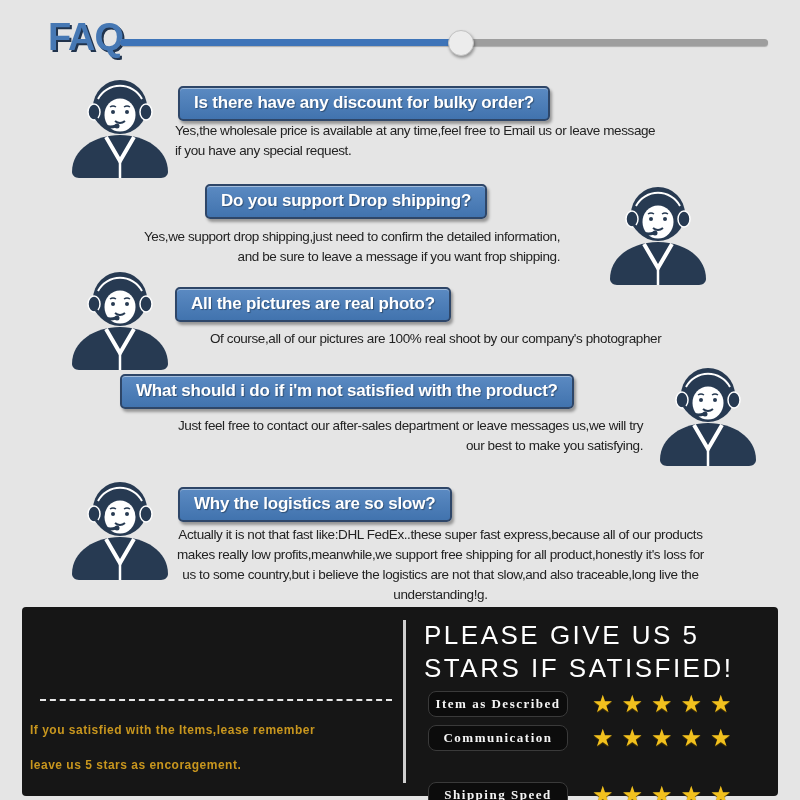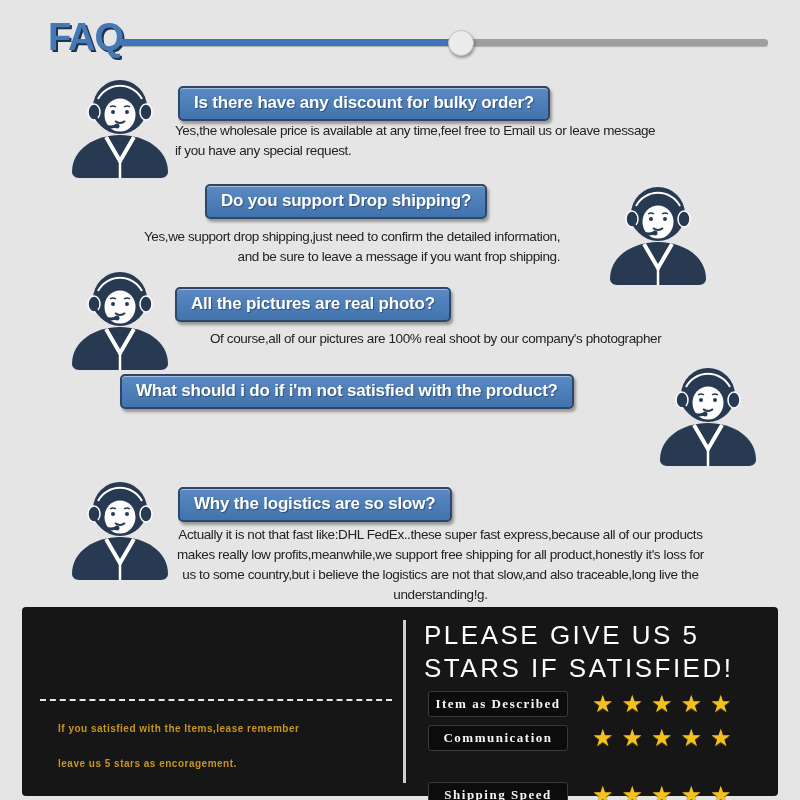--- a/index.html
+++ b/index.html
@@ -37,31 +37,31 @@
   #avatar5{left:58px;top:476px;} #qbox5{left:178px;top:487px;}
   #answer5{left:177px;top:525px;text-align:center;}
 
   
   .banner{position:absolute;left:22px;top:607px;width:756px;height:189px;background:#161616;
           border-radius:4px;color:#fff;}
   .banner .wline{position:absolute;left:20px;font-size:11px;font-weight:bold;letter-spacing:0.5px;
                  color:#f2f2f2;white-space:nowrap;}
   #bline1{top:26px;} #bline2{top:56px;}
   .dashes{position:absolute;left:18px;top:92px;width:352px;border-top:2px dashed #e8e8e8;}
-  .gline{position:absolute;left:36px;font-size:10px;font-weight:bold;letter-spacing:0.5px;
+  .gline{position:absolute;left:8px;font-size:12px;font-weight:bold;letter-spacing:0.5px;
          color:#c8961e;white-space:nowrap;}
   #gline1{top:116px;} #gline2{top:151px;}
   .vdivider{position:absolute;left:381px;top:13px;width:3px;height:163px;background:#cfcfcf;}
 
   .stars-title{position:absolute;left:402px;top:12px;width:348px;font-size:26px;font-weight:normal;
                letter-spacing:2.5px;line-height:33px;color:#fff;white-space:pre-line;}
   .rating-row{position:absolute;left:406px;display:flex;align-items:center;}
   #rrow1{top:84px;} #rrow2{top:118px;justify-content:flex-end;} #rrow3{top:151px;margin-top:24px;}
   .rating-pill{width:138px;height:24px;line-height:24px;text-align:center;background:#0c0c0c;
-               border:1px solid #3a3a3a;border-radius:3px;color:#f5f5f5;
+               border:1px solid #3a3a3a;border-radius:8px;color:#f5f5f5;
                font-family:"Liberation Serif", serif;font-weight:bold;font-size:13px;letter-spacing:1.5px;
                white-space:nowrap;}
   .star-rating{margin-left:24px;font-size:24px;letter-spacing:8px;color:#f2c11e;line-height:26px;
                text-shadow:0 1px 1px #5c4300;white-space:nowrap;}
 </style>
 </head>
 <body>
 
 <svg width="0" height="0" style="position:absolute">
   <symbol id="cs-avatar" viewBox="0 0 120 104">
@@ -111,20 +111,22 @@
   <svg class="avatar" id="avatar3">
       <use href="#cs-avatar" xlink:href="#cs-avatar"></use>
     </svg>
   <div class="qbox" id="qbox3"><span>All the pictures are real photo?</span></div>
   <div class="answer" id="answer3">Of course,all of our pictures are 100% real shoot by our company's photographer</div>
 
   <div class="qbox" id="qbox4"><span>What should i do if i'm not satisfied with the product?</span></div>
   <svg class="avatar" id="avatar4">
       <use href="#cs-avatar" xlink:href="#cs-avatar"></use>
     </svg>
+  <div class="answer" id="answer4">Just feel free to contact our after-sales department or leave messages us,we will try
+our best to make you satisfying.</div>
 
   <svg class="avatar" id="avatar5">
       <use href="#cs-avatar" xlink:href="#cs-avatar"></use>
     </svg>
   <div class="qbox" id="qbox5"><span>Why the logistics are so slow?</span></div>
   <div class="answer" id="answer5">Actually it is not that fast like:DHL FedEx..these super fast express,because all of our products
 makes really low profits,meanwhile,we support free shipping for all product,honestly it's loss for
 us to some country,but i believe the logistics are not that slow,and also traceable,long live the
 understanding!g.</div>
 

